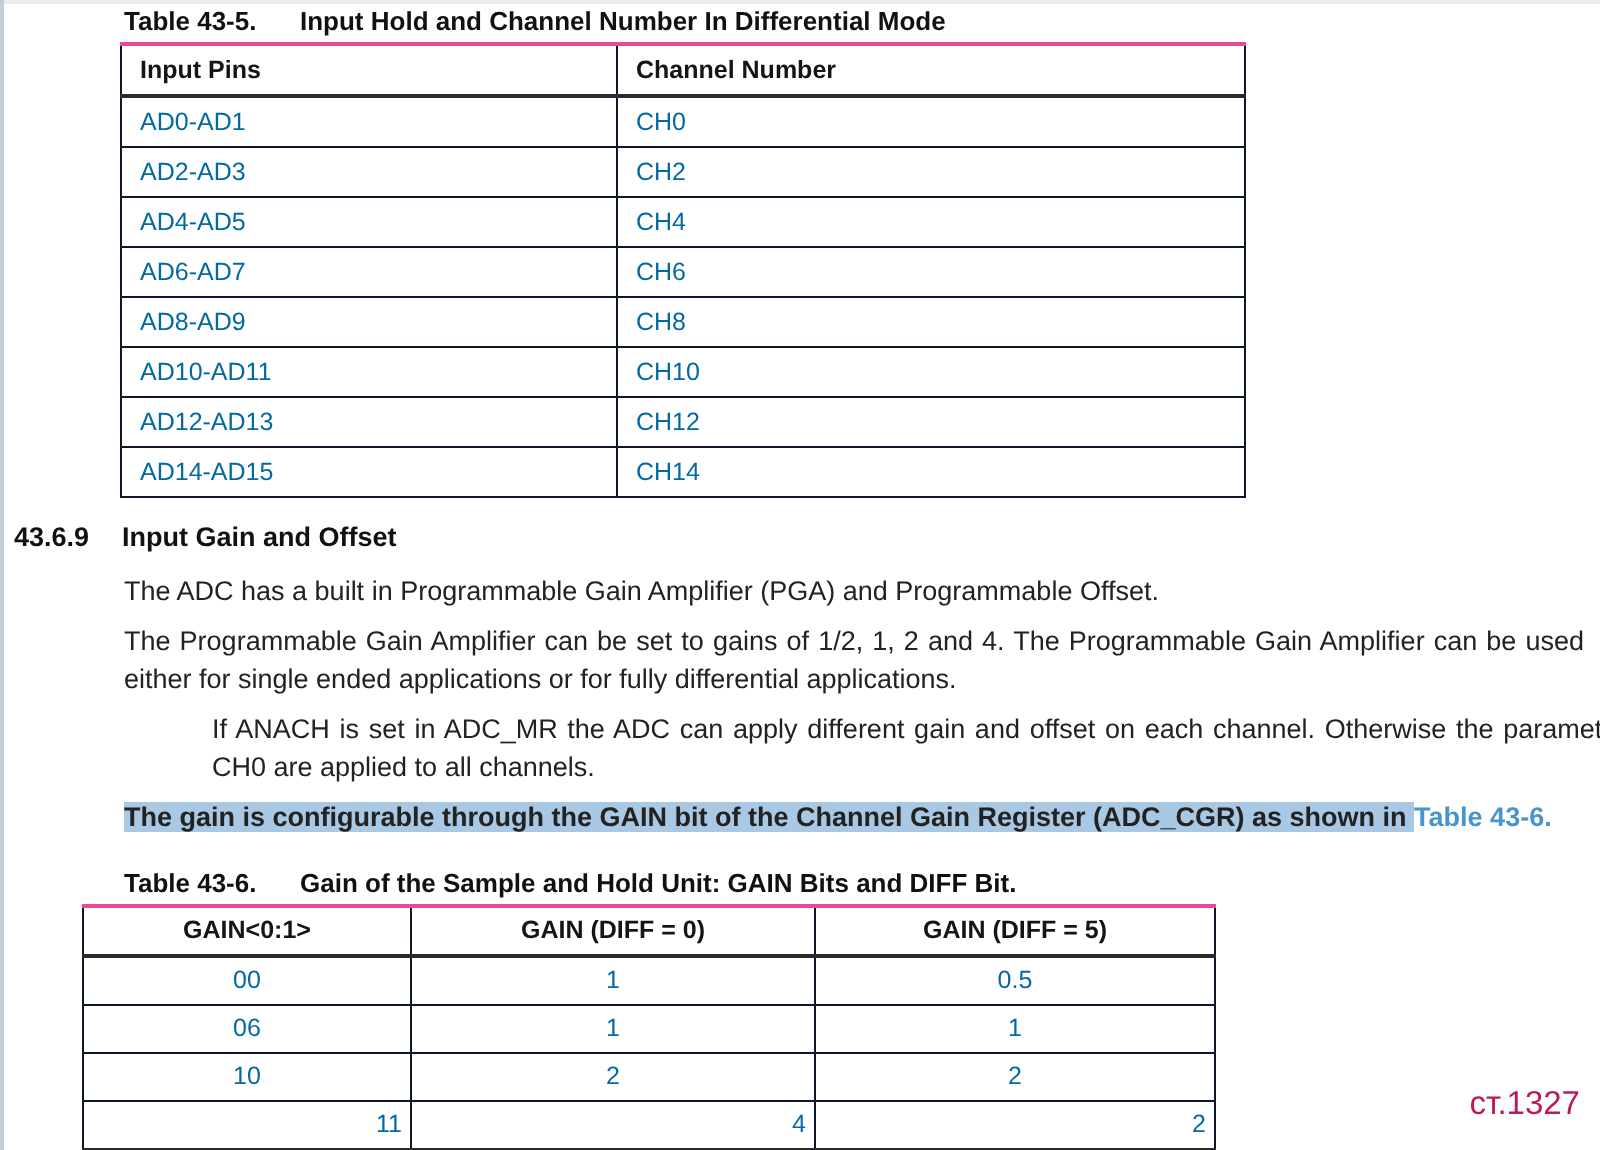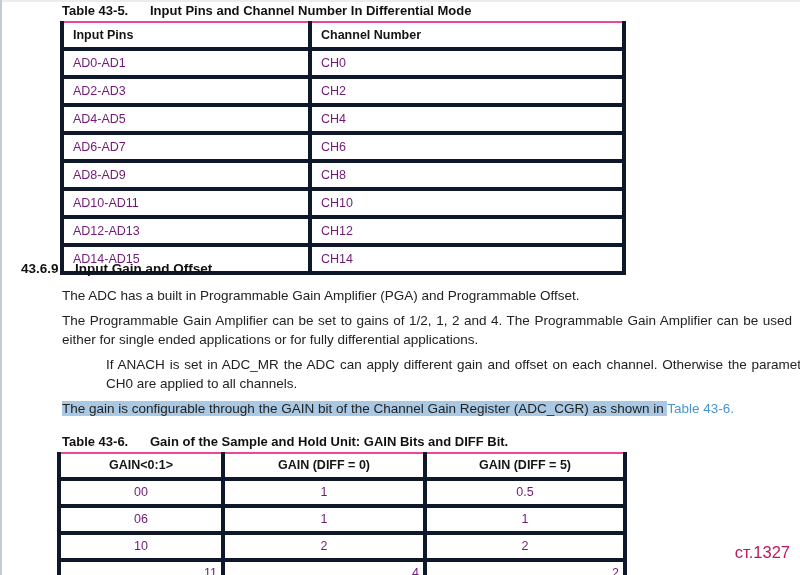--- a/index.html
+++ b/index.html
@@ -33,42 +33,42 @@
   }
   .caption .lbl { width: 88px; flex: 0 0 88px; }
 
   
   table.dtable {
     position: absolute;
     border-collapse: collapse;
     table-layout: fixed;
   }
   table.dtable th, table.dtable td {
-    border: 4px solid #0f172a;
+    border: 1px solid #0f172a;
     font-size: 12.5px;
     line-height: 16px;
     padding: 4px 9px;
-    color: #701a75;
+    color: #0369a1;
     overflow: hidden;
     white-space: nowrap;
   }
   table.dtable th {
     font-weight: bold;
     color: #151515;
     border-top: 2px solid #ec4899;
     border-bottom: 2px solid #2b2b2b;
   }
   table.t1 th { text-align: left; }
   table.t2 th, table.t2 td { text-align: center; line-height: 15px; padding: 4px 4px; }
   table.t2 tr:last-child td { border-bottom: 2px solid #2b2b2b; text-align: right; }
 
   
   .heading {
     position: absolute;
-    top: 261px; left: 21px;
+    top: 261px; left: 7px;
     display: flex;
     font-weight: bold;
     font-size: 13.5px;
     color: #111;
     white-space: nowrap;
   }
   .heading .num { width: 54px; flex: 0 0 54px; }
 
   
   .para {
@@ -94,21 +94,21 @@
 </style>
 </head>
 <body>
 
 <div class="page">
   <div class="edge-top"></div>
   <div class="edge-left"></div>
 
   <div class="caption" style="top:3px; left:62px;">
     <span class="lbl">Table 43-5.</span>
-    <span>Input Pins and Channel Number In Differential Mode</span>
+    <span>Input Hold and Channel Number In Differential Mode</span>
   </div>
 
   <table class="dtable t1" style="top:21px; left:60px; width:562px;">
     <colgroup>
         <col style="width:248px">
         <col style="width:314px">
       </colgroup>
     <thead>
       <tr>
         <th>Input Pins</th>
@@ -152,28 +152,28 @@
   </table>
 
   <div class="heading">
     <span class="num">43.6.9</span>
     <span>Input Gain and Offset</span>
   </div>
 
   <p class="para" style="top:286px;">The ADC has a built in Programmable Gain Amplifier (PGA) and Programmable Offset.</p>
   <p class="para" style="top:311px;">The Programmable Gain Amplifier can be set to gains of 1/2, 1, 2 and 4. The Programmable Gain Amplifier can be used either for single ended applications or for fully differential applications.</p>
   <p class="para" style="top:355px;margin-left:44px;">If ANACH is set in ADC_MR the ADC can apply different gain and offset on each channel. Otherwise the parameters of CH0 are applied to all channels.</p>
-  <p class="para" style="top:399px;"><span class="hl">The gain is configurable through the GAIN bit of the Channel Gain Register (ADC_CGR) as shown in </span><a class="doclink">Table 43-6.</a></p>
+  <p class="para" style="top:399px;font-weight:bold;"><span class="hl">The gain is configurable through the GAIN bit of the Channel Gain Register (ADC_CGR) as shown in </span><a class="doclink">Table 43-6.</a></p>
 
   <div class="caption" style="top:434px; left:62px;">
     <span class="lbl">Table 43-6.</span>
     <span>Gain of the Sample and Hold Unit: GAIN Bits and DIFF Bit.</span>
   </div>
 
-  <table class="dtable t2" style="top:452px; left:57px; width:566px;">
+  <table class="dtable t2" style="top:452px; left:41px; width:566px;">
     <colgroup>
         <col style="width:164px">
         <col style="width:202px">
         <col style="width:200px">
       </colgroup>
     <thead>
       <tr>
         <th>GAIN&lt;0:1&gt;</th>
         <th>GAIN (DIFF = 0)</th>
         <th>GAIN (DIFF = 5)</th>

